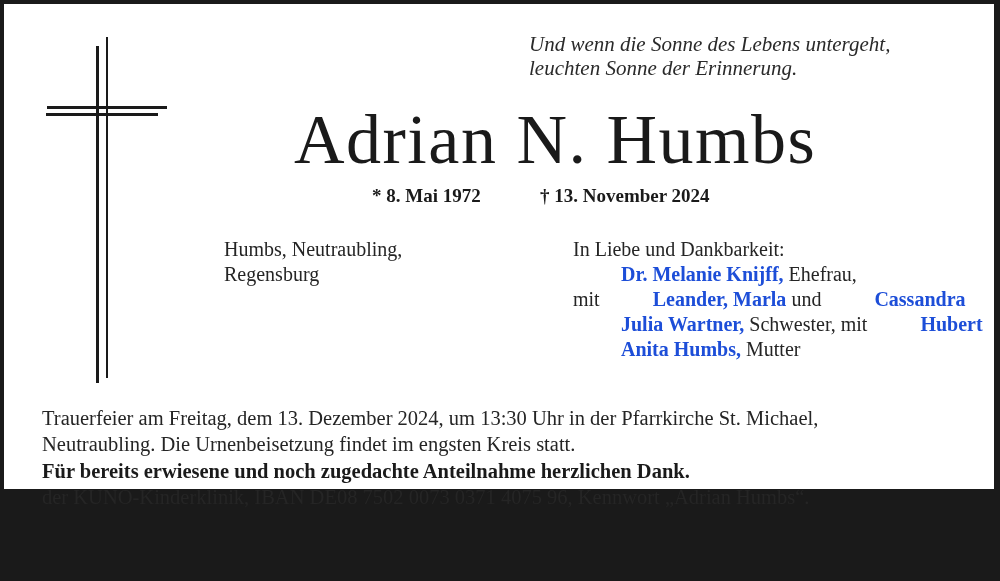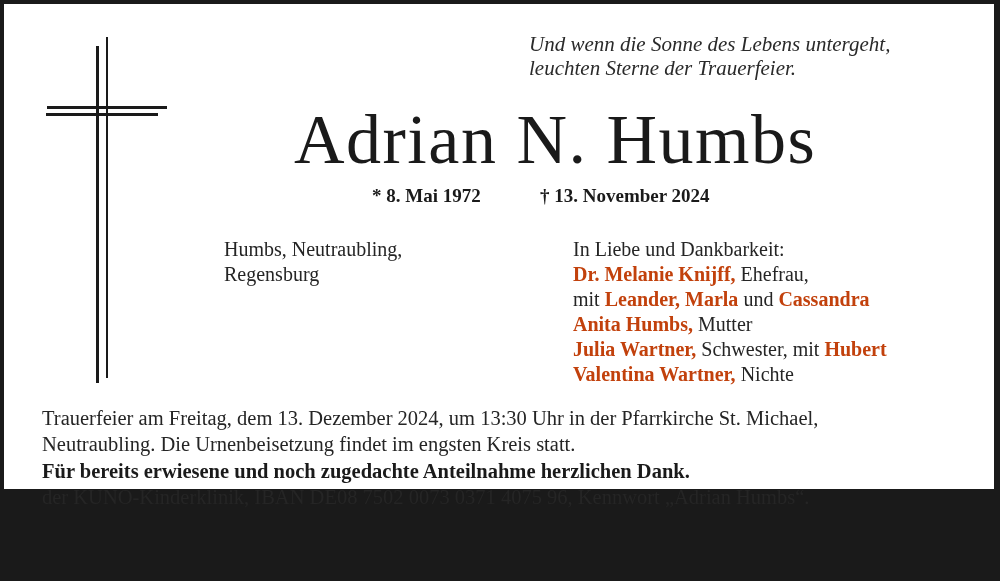--- a/index.html
+++ b/index.html
@@ -40,21 +40,21 @@
       line-height: 24px;
       white-space: nowrap;
       color: #1a1a1a;
     }
     .col {
       font-size: 20px;
       line-height: 25px;
       white-space: nowrap;
       color: #252525;
     }
-    .col b { color: #c2410c; }
+    .col b { color: #1d4ed8; margin-left: 48px; }
     .bottom {
       left: 38px; top: 402px;
       font-size: 20.5px;
       line-height: 25.5px;
       color: #252525;
       white-space: nowrap;
     }
     .bottom .strong { font-weight: bold; color: #1a1a1a; line-height: 28px; }
     .line { display: block; }
   </style>
@@ -65,21 +65,21 @@
 
   <div>
     <div class="cross-line" style="left:92px; top:42px; width:3px; height:337px;"></div>
     <div class="cross-line" style="left:102px; top:33px; width:2px; height:341px;"></div>
     <div class="cross-line" style="left:43px; top:102px; width:120px; height:3px;"></div>
     <div class="cross-line" style="left:42px; top:109px; width:112px; height:3px;"></div>
   </div>
 
   <div class="abs quote">
     <span class="line">Und wenn die Sonne des Lebens untergeht,</span>
-    <span class="line">leuchten Sterne der Trauerfeier.</span>
+    <span class="line">leuchten Sonne der Erinnerung.</span>
   </div>
 
   <div class="abs name">Adrian N. Humbs</div>
 
   <div class="abs date" style="left:368px;">* 8. Mai 1972</div>
   <div class="abs date" style="left:536px;text-align:center;">† 13. November 2024</div>
 
   <div class="abs col" style="left:220px; top:233px;">
     <span class="line">Humbs, Neutraubling,</span>
     <span class="line">Regensburg</span>
@@ -90,30 +90,27 @@
 
     <span class="line">
       <b>Dr. Melanie Knijff,</b><span> Ehefrau,</span>
     </span>
 
     <span class="line">
       <span>mit </span><b>Leander, Marla</b><span> und </span><b>Cassandra</b>
     </span>
 
     <span class="line">
-      <b>Anita Humbs,</b><span> Mutter</span>
-    </span>
-
-    <span class="line">
       <b>Julia Wartner,</b><span> Schwester, mit </span><b>Hubert</b>
     </span>
 
     <span class="line">
-      <b>Valentina Wartner,</b><span> Nichte</span>
+      <b>Anita Humbs,</b><span> Mutter</span>
     </span>
+
   </div>
 
   <div class="abs bottom">
     <span class="line">Trauerfeier am Freitag, dem 13. Dezember 2024, um 13:30 Uhr in der Pfarrkirche St. Michael,</span>
     <span class="line">Neutraubling. Die Urnenbeisetzung findet im engsten Kreis statt.</span>
     <span class="line strong">Für bereits erwiesene und noch zugedachte Anteilnahme herzlichen Dank.</span>
     <span class="line">der KUNO-Kinderklinik, IBAN DE08 7502 0073 0371 4075 96, Kennwort „Adrian Humbs“.</span>
   </div>
 
 </div>

